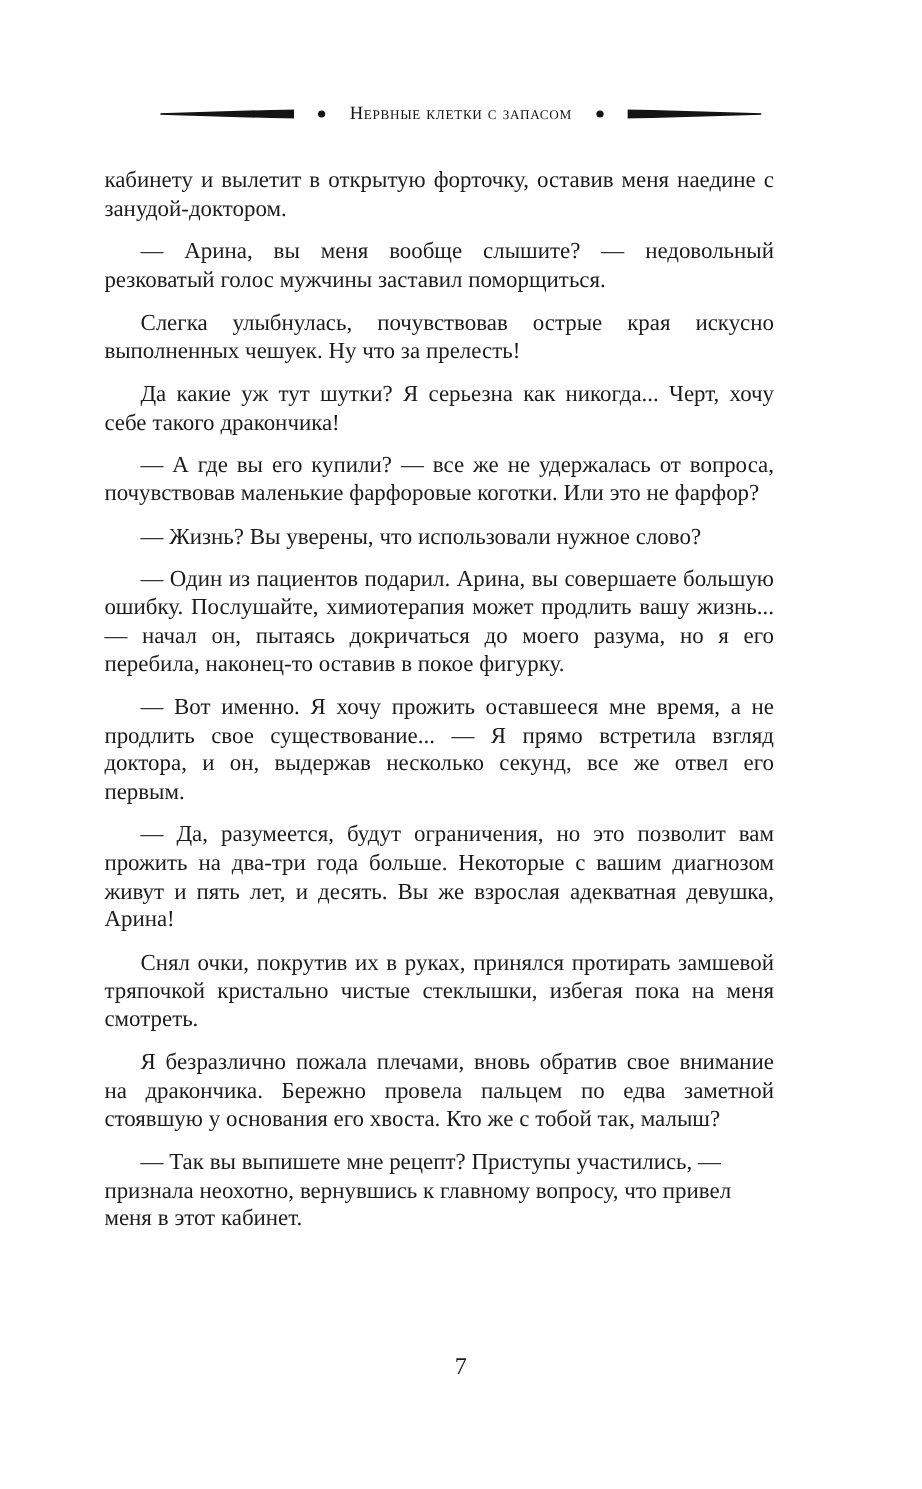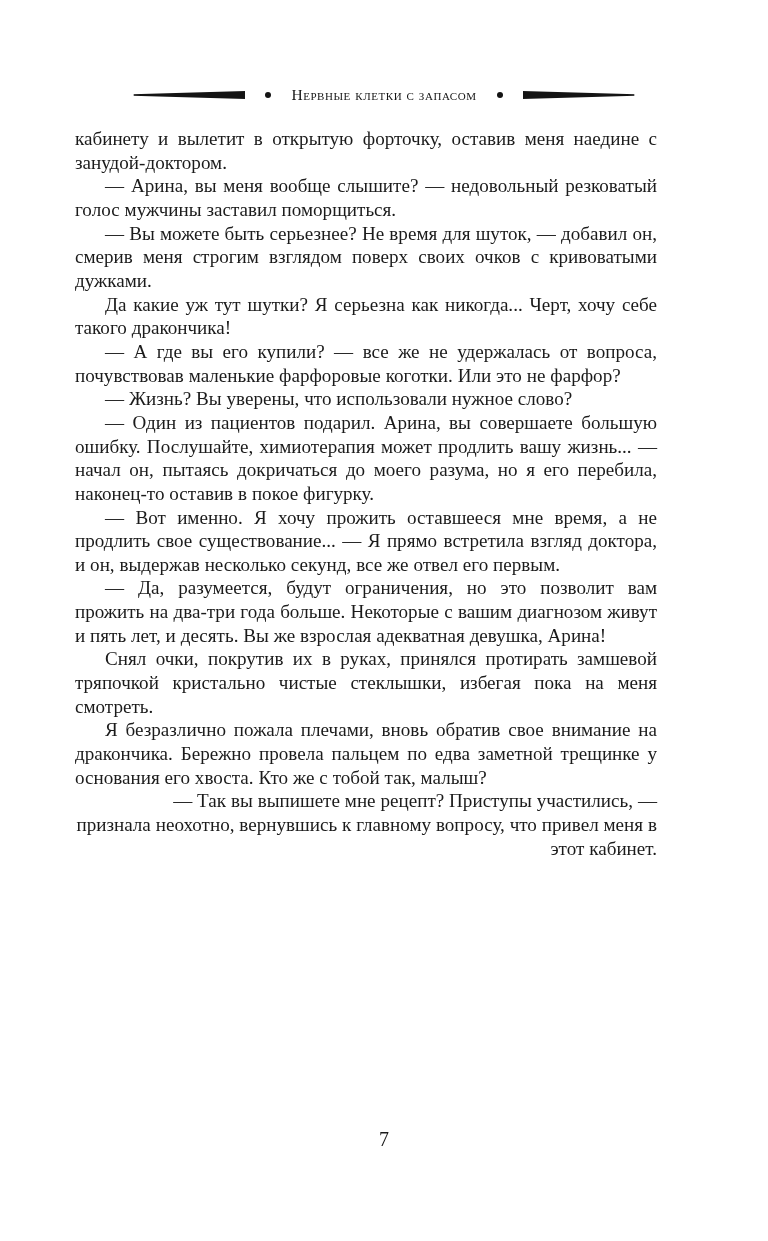--- a/index.html
+++ b/index.html
@@ -79,31 +79,31 @@
 
   
   .text-body {
     position: absolute;
     left: 75px;
     top: 127px;
     width: 582px;
   }
 
   .text-body p {
-    margin: 0;
+    margin: 12px;
     font-size: 19.1px;
     line-height: 23.65px;
     text-align: justify;
     text-indent: 30px;
     hyphens: manual;
     -webkit-hyphens: manual;
     word-spacing: 0.1px;
   }
   .text-body p.no-indent { text-indent: 0; }
-  .text-body p:last-child { text-align: right; }
+  .text-body p:last-child { text-align: left; }
 
   
   .folio {
     position: absolute;
     left: 0;
     right: 0;
     top: 1129px;
     text-align: center;
     font-size: 20px;
     color: #1b1b1b;
@@ -119,27 +119,27 @@
     <span class="rule-taper left"></span>
     <span class="rule-dot"></span>
     <span class="running-head-title">Нервные клетки с запасом</span>
     <span class="rule-dot"></span>
     <span class="rule-taper right"></span>
   </div>
 
   <div class="text-body">
     <p class="no-indent">кабинету и вылетит в открытую форточку, оставив меня наедине с занудой-доктором.</p>
     <p>— Арина, вы меня вообще слышите? — недовольный резковатый голос мужчины заставил поморщиться.</p>
-    <p>— Вы можете быть серьезнее? Не время для шуток, — добавил он, смерив меня строгим взглядом поверх своих очков с кривоватыми дужками.</p>
+    <p>Слегка улыбнулась, почувствовав острые края искусно выполненных чешуек. Ну что за прелесть!</p>
     <p>Да какие уж тут шутки? Я серьезна как никогда... Черт, хочу себе такого дракончика!</p>
     <p>— А где вы его купили? — все же не удержалась от вопроса, почувствовав маленькие фарфоровые коготки. Или это не фарфор?</p>
     <p>— Жизнь? Вы уверены, что использовали нужное слово?</p>
     <p>— Один из пациентов подарил. Арина, вы совершаете большую ошибку. Послушайте, химиотерапия может продлить вашу жизнь... — начал он, пытаясь докричаться до моего разума, но я его перебила, наконец-то оставив в покое фигурку.</p>
     <p>— Вот именно. Я хочу прожить оставшееся мне время, а не продлить свое существование... — Я прямо встретила взгляд доктора, и он, выдержав несколько секунд, все же отвел его первым.</p>
     <p>— Да, разумеется, будут ограничения, но это позволит вам прожить на два-три года больше. Некоторые с вашим диагнозом живут и пять лет, и десять. Вы же взрослая адекватная девушка, Арина!</p>
     <p>Снял очки, покрутив их в руках, принялся протирать замшевой тряпочкой кристально чистые стеклышки, избегая пока на меня смотреть.</p>
-    <p>Я безразлично пожала плечами, вновь обратив свое внимание на дракончика. Бережно провела пальцем по едва заметной трещинке у основания его хвоста. Кто же с тобой так, малыш?</p>
+    <p>Я безразлично пожала плечами, вновь обратив свое внимание на дракончика. Бережно провела пальцем по едва заметной стоявшую у основания его хвоста. Кто же с тобой так, малыш?</p>
     <p>— Так вы выпишете мне рецепт? Приступы участились, — признала неохотно, вернувшись к главному вопросу, что привел меня в этот кабинет.</p>
   </div>
 
   <div class="folio">7</div>
 
 </div>
 
 </body></html>

